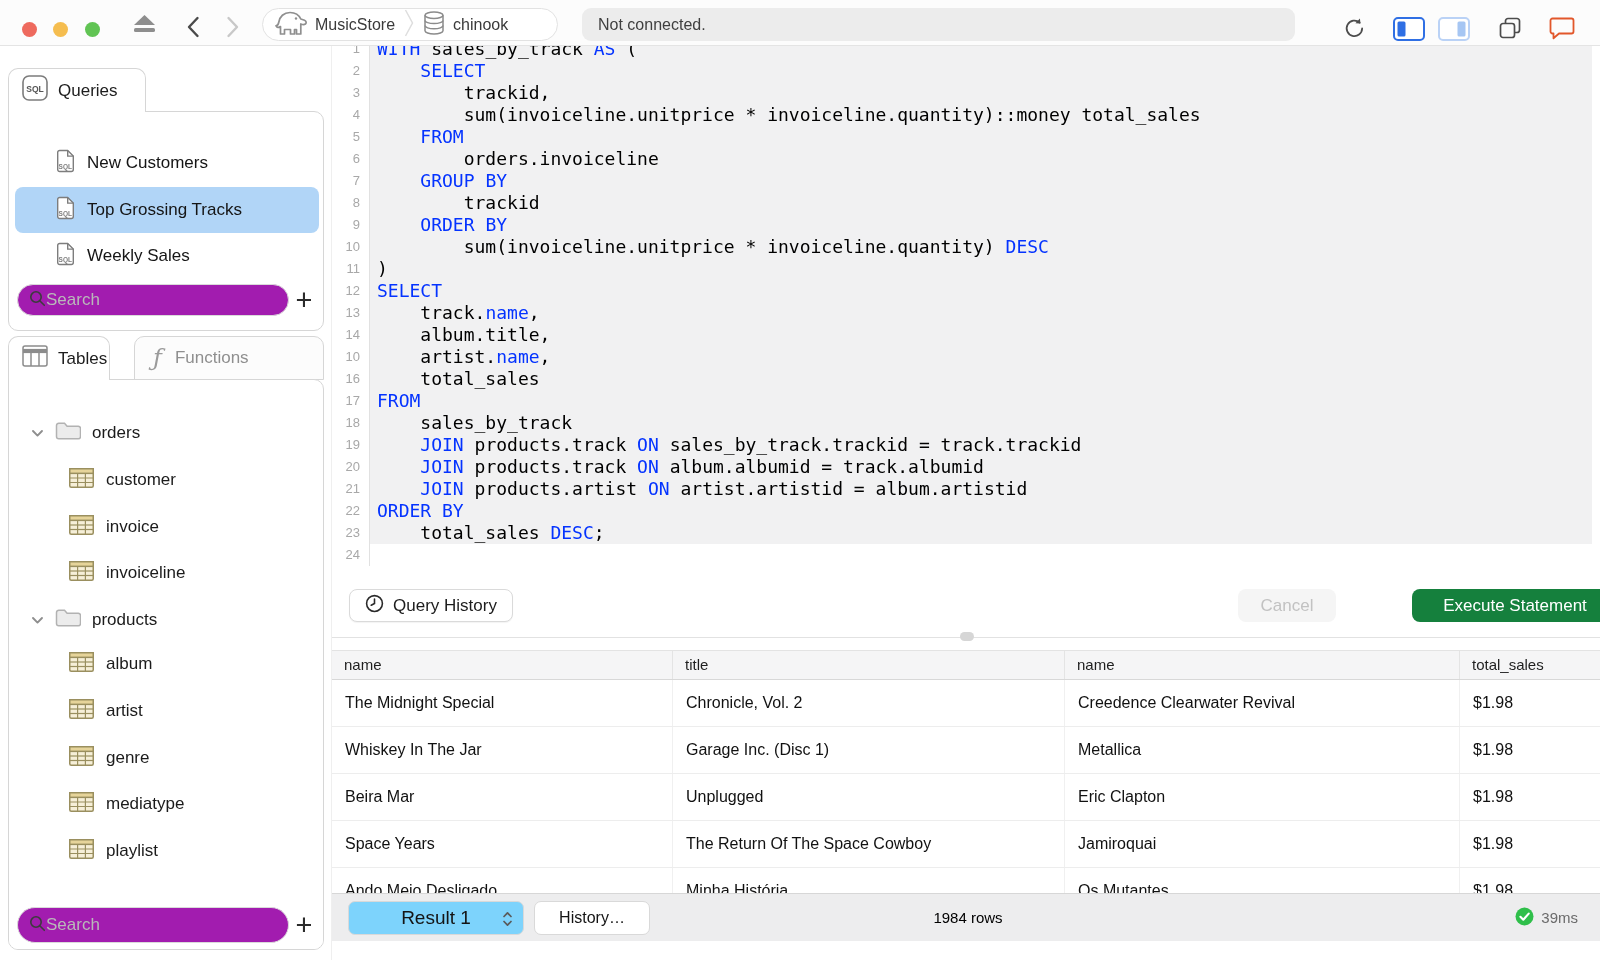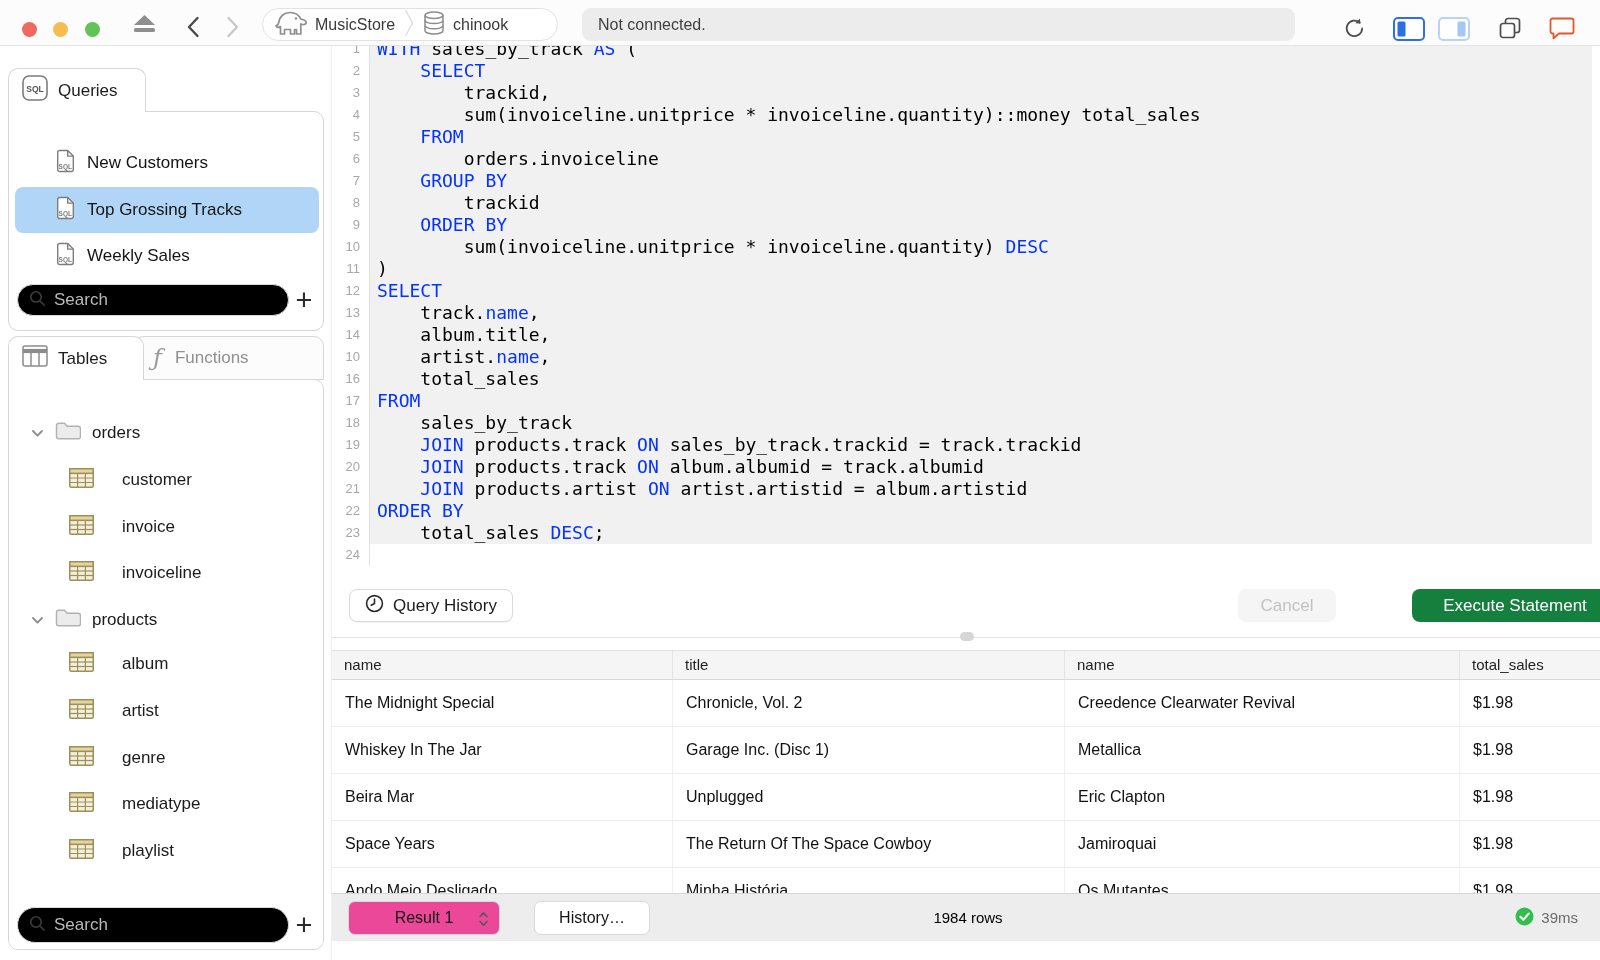--- a/index.html
+++ b/index.html
@@ -22,35 +22,35 @@
                background:#ececec;display:flex;align-items:center;padding-left:16px;
                font-size:16px;color:#3f3f3f}
 
   
   #sidebar-sep{position:absolute;left:331px;top:46px;width:1px;height:914px;background:#efefef;z-index:1}
   .tab{position:absolute;background:#fff;border:1px solid #d6d6d6;border-bottom:none;
        border-radius:10px 10px 0 0;display:flex;align-items:center;padding-left:13px;gap:10px;
        font-size:17px;color:#1d1d1d}
   .tab.inactive{border-bottom:1px solid #d6d6d6;background:#fcfcfc;color:#8f8f8f;z-index:1}
   #queries-tab{left:8px;top:68px;width:138px;height:44px;z-index:3}
-  #tables-tab{left:8px;top:336px;width:136px;height:44px;z-index:3}
+  #tables-tab{left:8px;top:336px;width:102px;height:44px;z-index:3}
   #functions-tab{left:134px;top:336px;width:190px;height:44px}
   .panel{position:absolute;left:8px;background:#fff;border:1px solid #d6d6d6;
          border-radius:0 10px 10px 10px;overflow:hidden;z-index:2}
   #queries-panel{top:111px;width:316px;height:220px}
   #schema-panel{top:379px;width:316px;height:571px}
   .q-item{position:absolute;left:6px;width:304px;height:46px;border-radius:8px;
           display:flex;align-items:center;padding-left:41px;gap:12px;font-size:17px;color:#151515}
   .q-item.selected{background:#b1d5f7}
   .t-row{position:absolute;left:0;width:100%;height:46px;display:flex;align-items:center;
          font-size:17px;color:#1b1b1b}
   .t-row.folder{padding-left:22px;gap:11px}
-  .t-row.table{padding-left:60px;gap:28px}
-  .search-row{position:absolute;display:flex;align-items:center;background:#000000;
-              border:1px solid #dadada;border-radius:17px;padding-left:11px;gap:8px}
+  .t-row.table{padding-left:60px;gap:12px}
+  .search-row{position:absolute;display:flex;align-items:center;background:#a21caf;
+              border:1px solid #dadada;border-radius:17px;padding-left:11px;gap:0}
   .search-ph{font-size:17px;color:#b9b9b9}
   .plus-btn{position:absolute;width:26px;text-align:center;font-size:29px;font-weight:200;color:#2b2b2b;line-height:26px}
   .search-cover{position:absolute;left:0;bottom:0;width:100%;height:66px;background:#fff}
 
   
   #editor{position:absolute;left:332px;top:46px;width:1260px;height:592px;background:#fff;
           overflow:hidden;z-index:4}
   #code{position:absolute;left:0;top:-8px;width:100%}
   .code-line{display:flex;height:22px;line-height:22px;
              font-family:"DejaVu Sans Mono",monospace;font-size:18px}
@@ -82,23 +82,23 @@
   .th{font-size:15px;color:#1f1f1f;padding-left:12px;line-height:28px;border-right:1px solid #e4e4e4;
       overflow:hidden;white-space:nowrap}
   .tr{display:flex;height:47px;border-bottom:1px solid #ededed;background:#fff}
   .td{font-size:16px;color:#111;padding-left:13px;line-height:46px;border-right:1px solid #f0f0f0;
       overflow:hidden;white-space:nowrap}
   .c1{width:341px}.c2{width:392px}.c3{width:395px}.c4{flex:1;border-right:none}
 
   
   #statusbar{position:absolute;left:332px;top:893px;width:1268px;height:48px;background:#ededee;
              border-top:1px solid #d7d7d7;z-index:30}
-  #result-select{position:absolute;left:16px;top:7px;width:152px;height:34px;background:#ec4899;
+  #result-select{position:absolute;left:16px;top:7px;width:176px;height:34px;background:#7dd3fc;
                  border:1px solid #d9d9d9;border-radius:7px;display:flex;align-items:center;
-                 justify-content:center;font-size:16px;color:#141414}
+                 justify-content:center;font-size:19px;color:#141414}
   #result-select .stepper{position:absolute;right:10px;top:8px}
   #btn-export{position:absolute;left:202px;top:7px;width:116px;height:34px;background:#fff;
               border:1px solid #d9d9d9;border-radius:7px;display:flex;align-items:center;
               justify-content:center;font-size:16px;color:#141414}
   #row-count{position:absolute;left:636px;top:0;transform:translateX(-50%);line-height:47px;
              font-size:15px;color:#000000}
   #exec-status{position:absolute;right:22px;top:0;height:47px;display:flex;align-items:center;gap:7px;
                font-size:15px;color:#6b6b6b}
 </style>
 </head>

